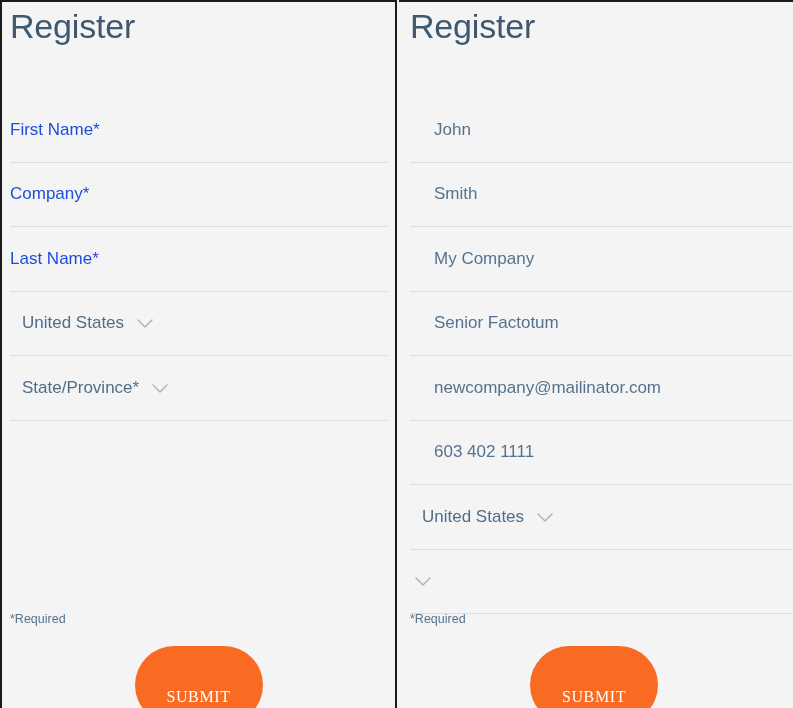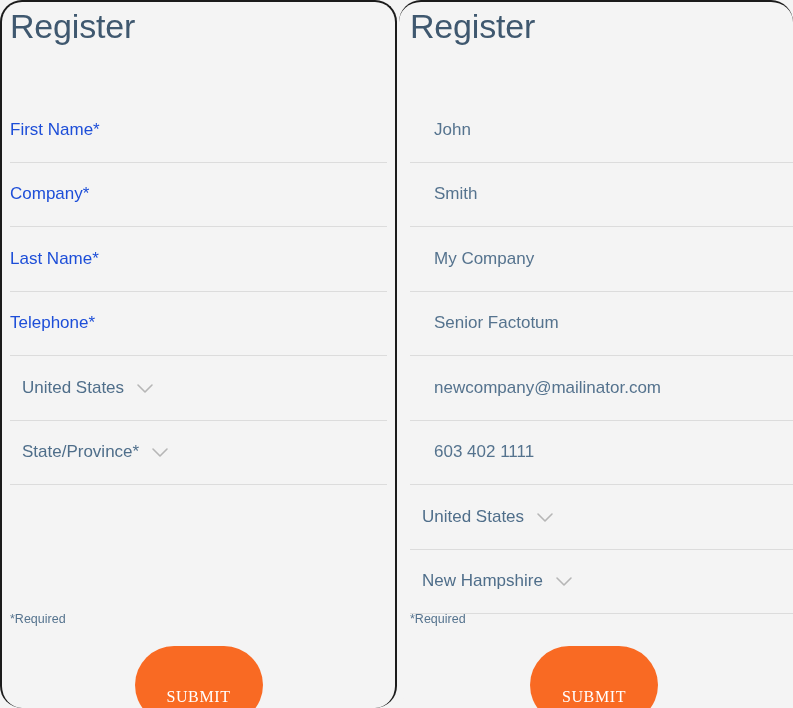--- a/index.html
+++ b/index.html
@@ -24,21 +24,20 @@
   }
 
   
   .panel {
     position: absolute;
     top: 0;
     height: 708px;
     background: #f4f4f4;
     overflow: hidden;
     box-sizing: border-box;
-    border-radius: 22px;
   }
   .panel-left {
     left: 0;
     width: 397px;
     border-top: 2px solid #1b1b1b;
     border-left: 2px solid #1b1b1b;
     border-right: 2px solid #1b1b1b;
   }
   .panel-right {
     left: 399px;
@@ -195,23 +194,20 @@
         <div class="fields">
           <div class="field-row is-placeholder">
             <span class="field-text">First Name*</span>
           </div>
           <div class="field-row is-placeholder">
             <span class="field-text">Company*</span>
           </div>
           <div class="field-row is-placeholder">
             <span class="field-text">Last Name*</span>
           </div>
-          <div class="field-row is-placeholder">
-            <span class="field-text">Telephone*</span>
-          </div>
           <div class="field-row is-select">
             <span class="field-text">United States</span>
             <span class="chevron">
               <svg width="26" height="26" viewBox="0 0 26 26" aria-hidden="true">
                 <path d="M6 10 L13 17 L20 10" fill="none" stroke="#b6b6b6" stroke-width="1.6" stroke-linecap="round" stroke-linejoin="round"></path>
               </svg>
             </span>
           </div>
           <div class="field-row is-select">
             <span class="field-text">State/Province*</span>
@@ -254,21 +250,20 @@
           </div>
           <div class="field-row is-select">
             <span class="field-text">United States</span>
             <span class="chevron">
               <svg width="26" height="26" viewBox="0 0 26 26" aria-hidden="true">
                 <path d="M6 10 L13 17 L20 10" fill="none" stroke="#b6b6b6" stroke-width="1.6" stroke-linecap="round" stroke-linejoin="round"></path>
               </svg>
             </span>
           </div>
           <div class="field-row is-select">
-            <span class="field-text">New Hampshire</span>
             <span class="chevron">
               <svg width="26" height="26" viewBox="0 0 26 26" aria-hidden="true">
                 <path d="M6 10 L13 17 L20 10" fill="none" stroke="#b6b6b6" stroke-width="1.6" stroke-linecap="round" stroke-linejoin="round"></path>
               </svg>
             </span>
           </div>
         </div>
         <div class="required-note">*Required</div>
         <div class="submit-wrap">
           <button class="submit-button">

